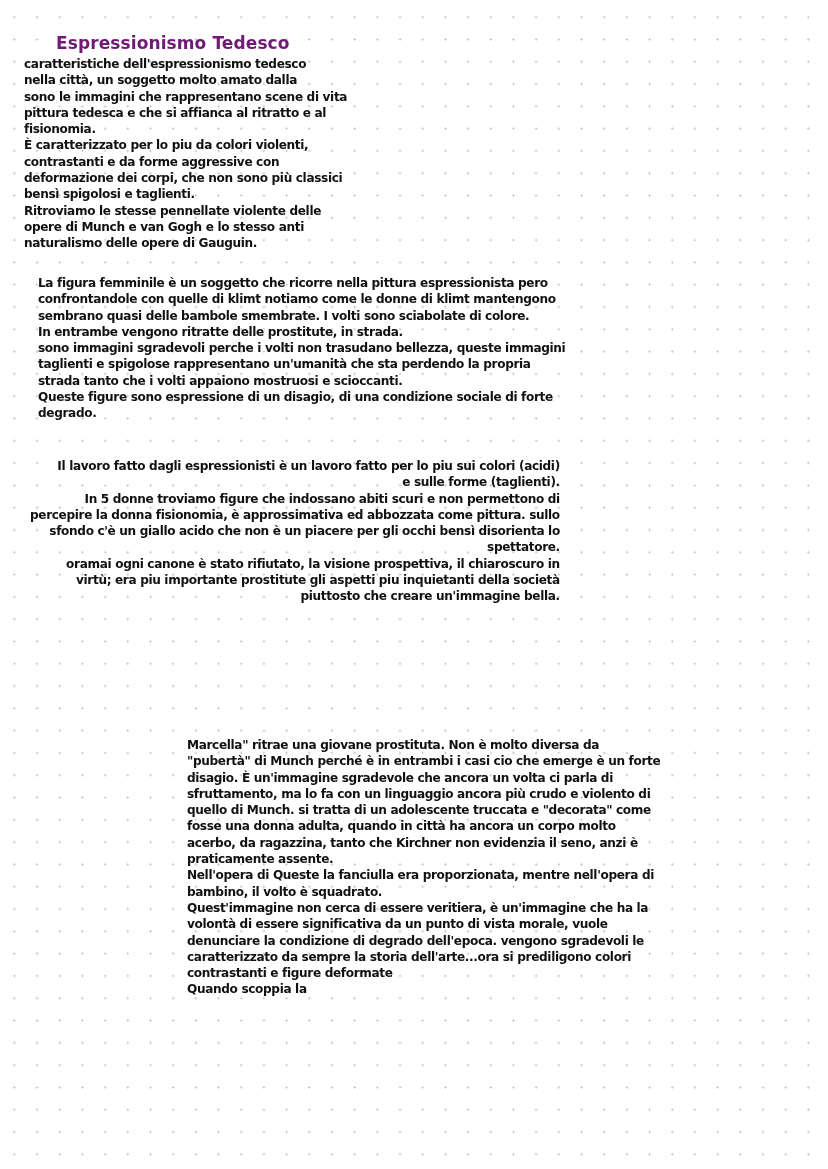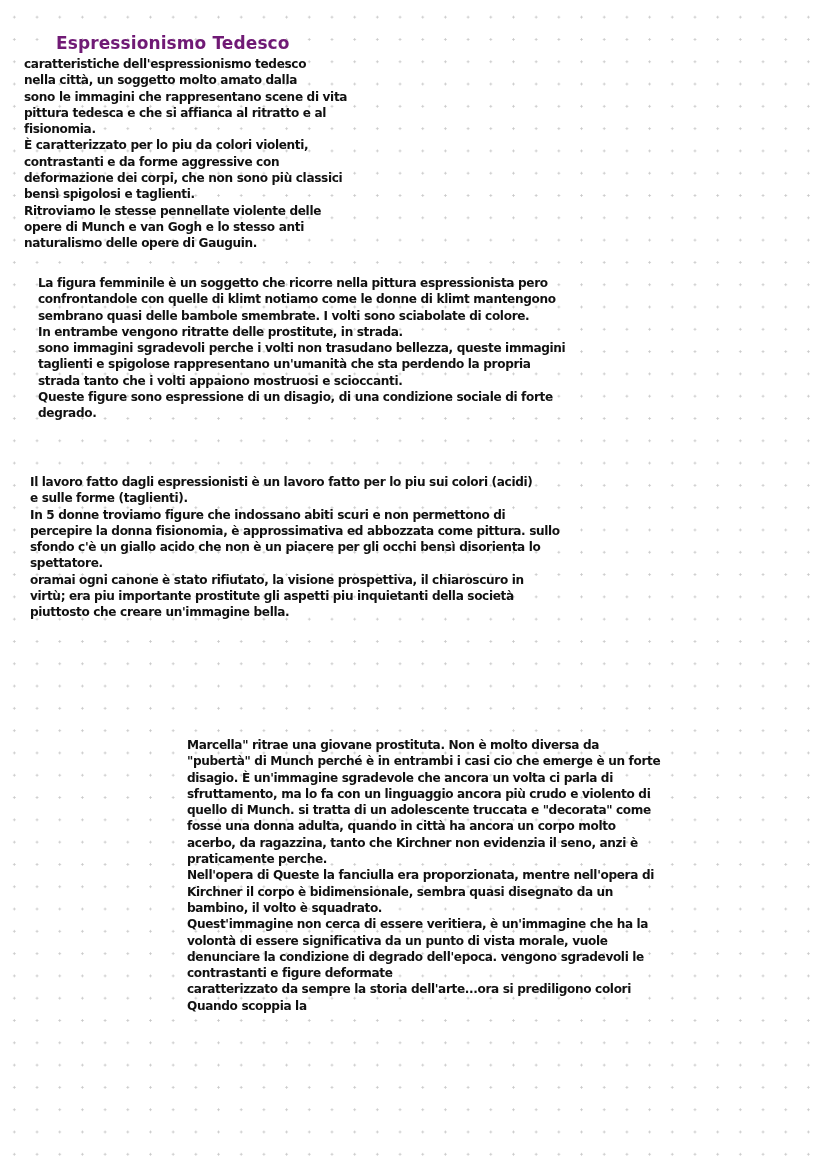--- a/index.html
+++ b/index.html
@@ -35,21 +35,21 @@
       line-height: 16.3px;
       letter-spacing: -0.35px;
       color: #111111;
     }
     .line {
       display: block;
       white-space: nowrap;
     }
     #block-1 { left: 24px; top: 56px; }
     #block-2 { left: 38px; top: 275px; }
-    #block-3 { left: 30px; top: 474px; }
+    #block-3 { left: 30px; top: 458px; text-align: right; }
     #block-4 { left: 187px; top: 737px; }
   </style>
 </head>
 <body>
 
 <div class="page">
 
   <h1 class="title" style="margin:0;">Espressionismo Tedesco</h1>
 
   <div class="block" id="block-1">
@@ -92,25 +92,24 @@
   </div>
 
   <div class="block" id="block-4">
     <span class="line">Marcella" ritrae una giovane prostituta. Non è molto diversa da</span>
     <span class="line">"pubertà" di Munch perché è in entrambi i casi cio che emerge è un forte</span>
     <span class="line">disagio. È un'immagine sgradevole che ancora un volta ci parla di</span>
     <span class="line">sfruttamento, ma lo fa con un linguaggio ancora più crudo e violento di</span>
     <span class="line">quello di Munch. si tratta di un adolescente truccata e "decorata" come</span>
     <span class="line">fosse una donna adulta, quando in città ha ancora un corpo molto</span>
     <span class="line">acerbo, da ragazzina, tanto che Kirchner non evidenzia il seno, anzi è</span>
-    <span class="line">praticamente perche.</span>
+    <span class="line">praticamente assente.</span>
     <span class="line">Nell'opera di Queste la fanciulla era proporzionata, mentre nell'opera di</span>
-    <span class="line">Kirchner il corpo è bidimensionale, sembra quasi disegnato da un</span>
     <span class="line">bambino, il volto è squadrato.</span>
     <span class="line">Quest'immagine non cerca di essere veritiera, è un'immagine che ha la</span>
     <span class="line">volontà di essere significativa da un punto di vista morale, vuole</span>
     <span class="line">denunciare la condizione di degrado dell'epoca. vengono sgradevoli le</span>
+    <span class="line">caratterizzato da sempre la storia dell'arte...ora si prediligono colori</span>
     <span class="line">contrastanti e figure deformate</span>
-    <span class="line">caratterizzato da sempre la storia dell'arte...ora si prediligono colori</span>
     <span class="line">Quando scoppia la</span>
   </div>
 
 </div>
 
 </body></html>

